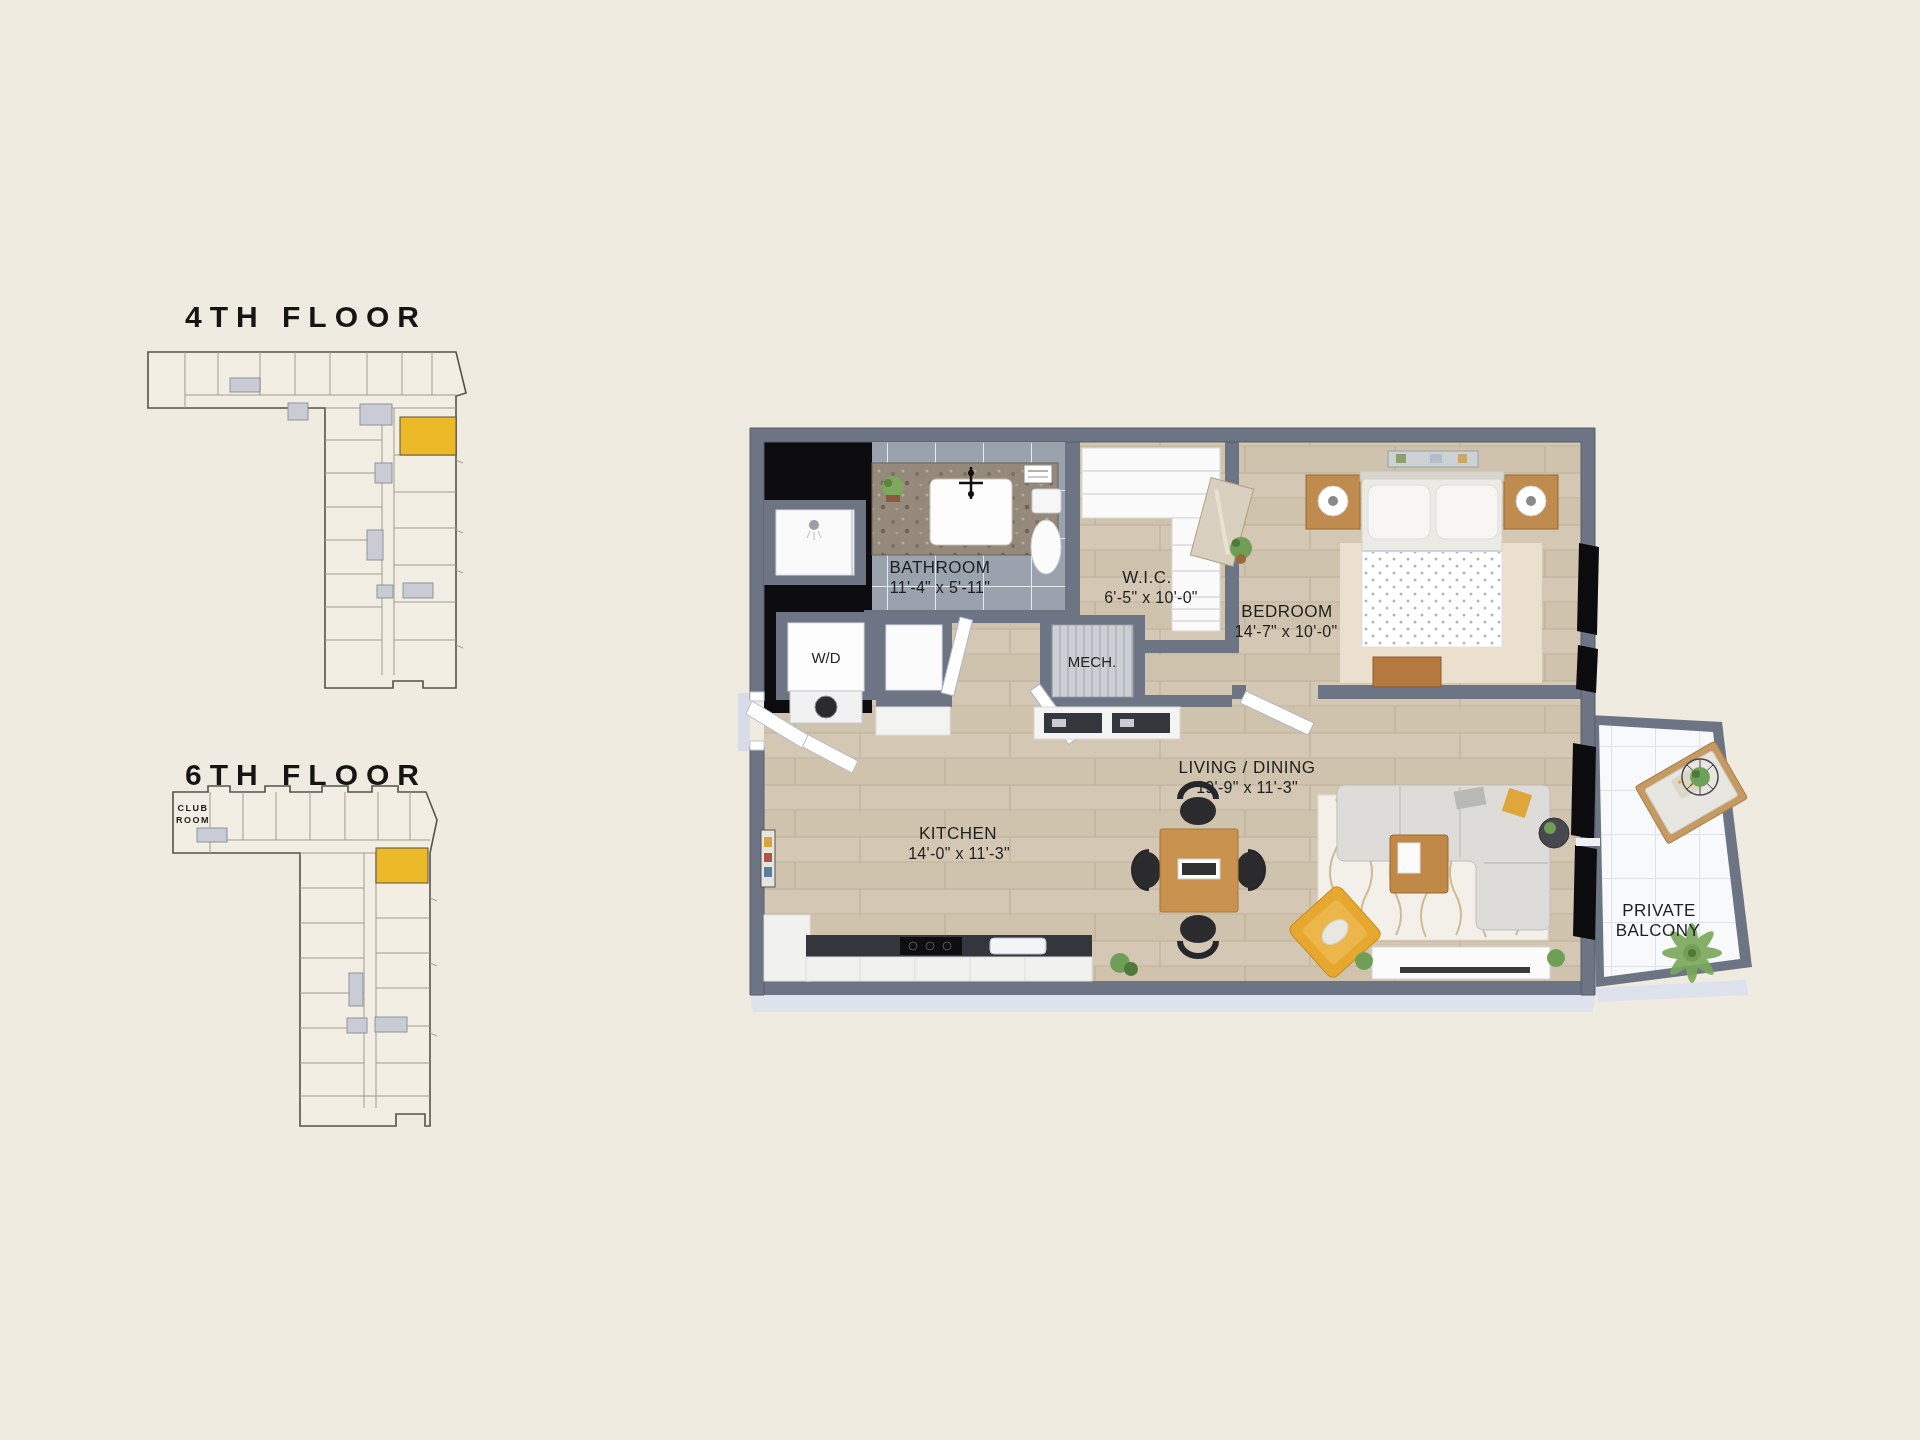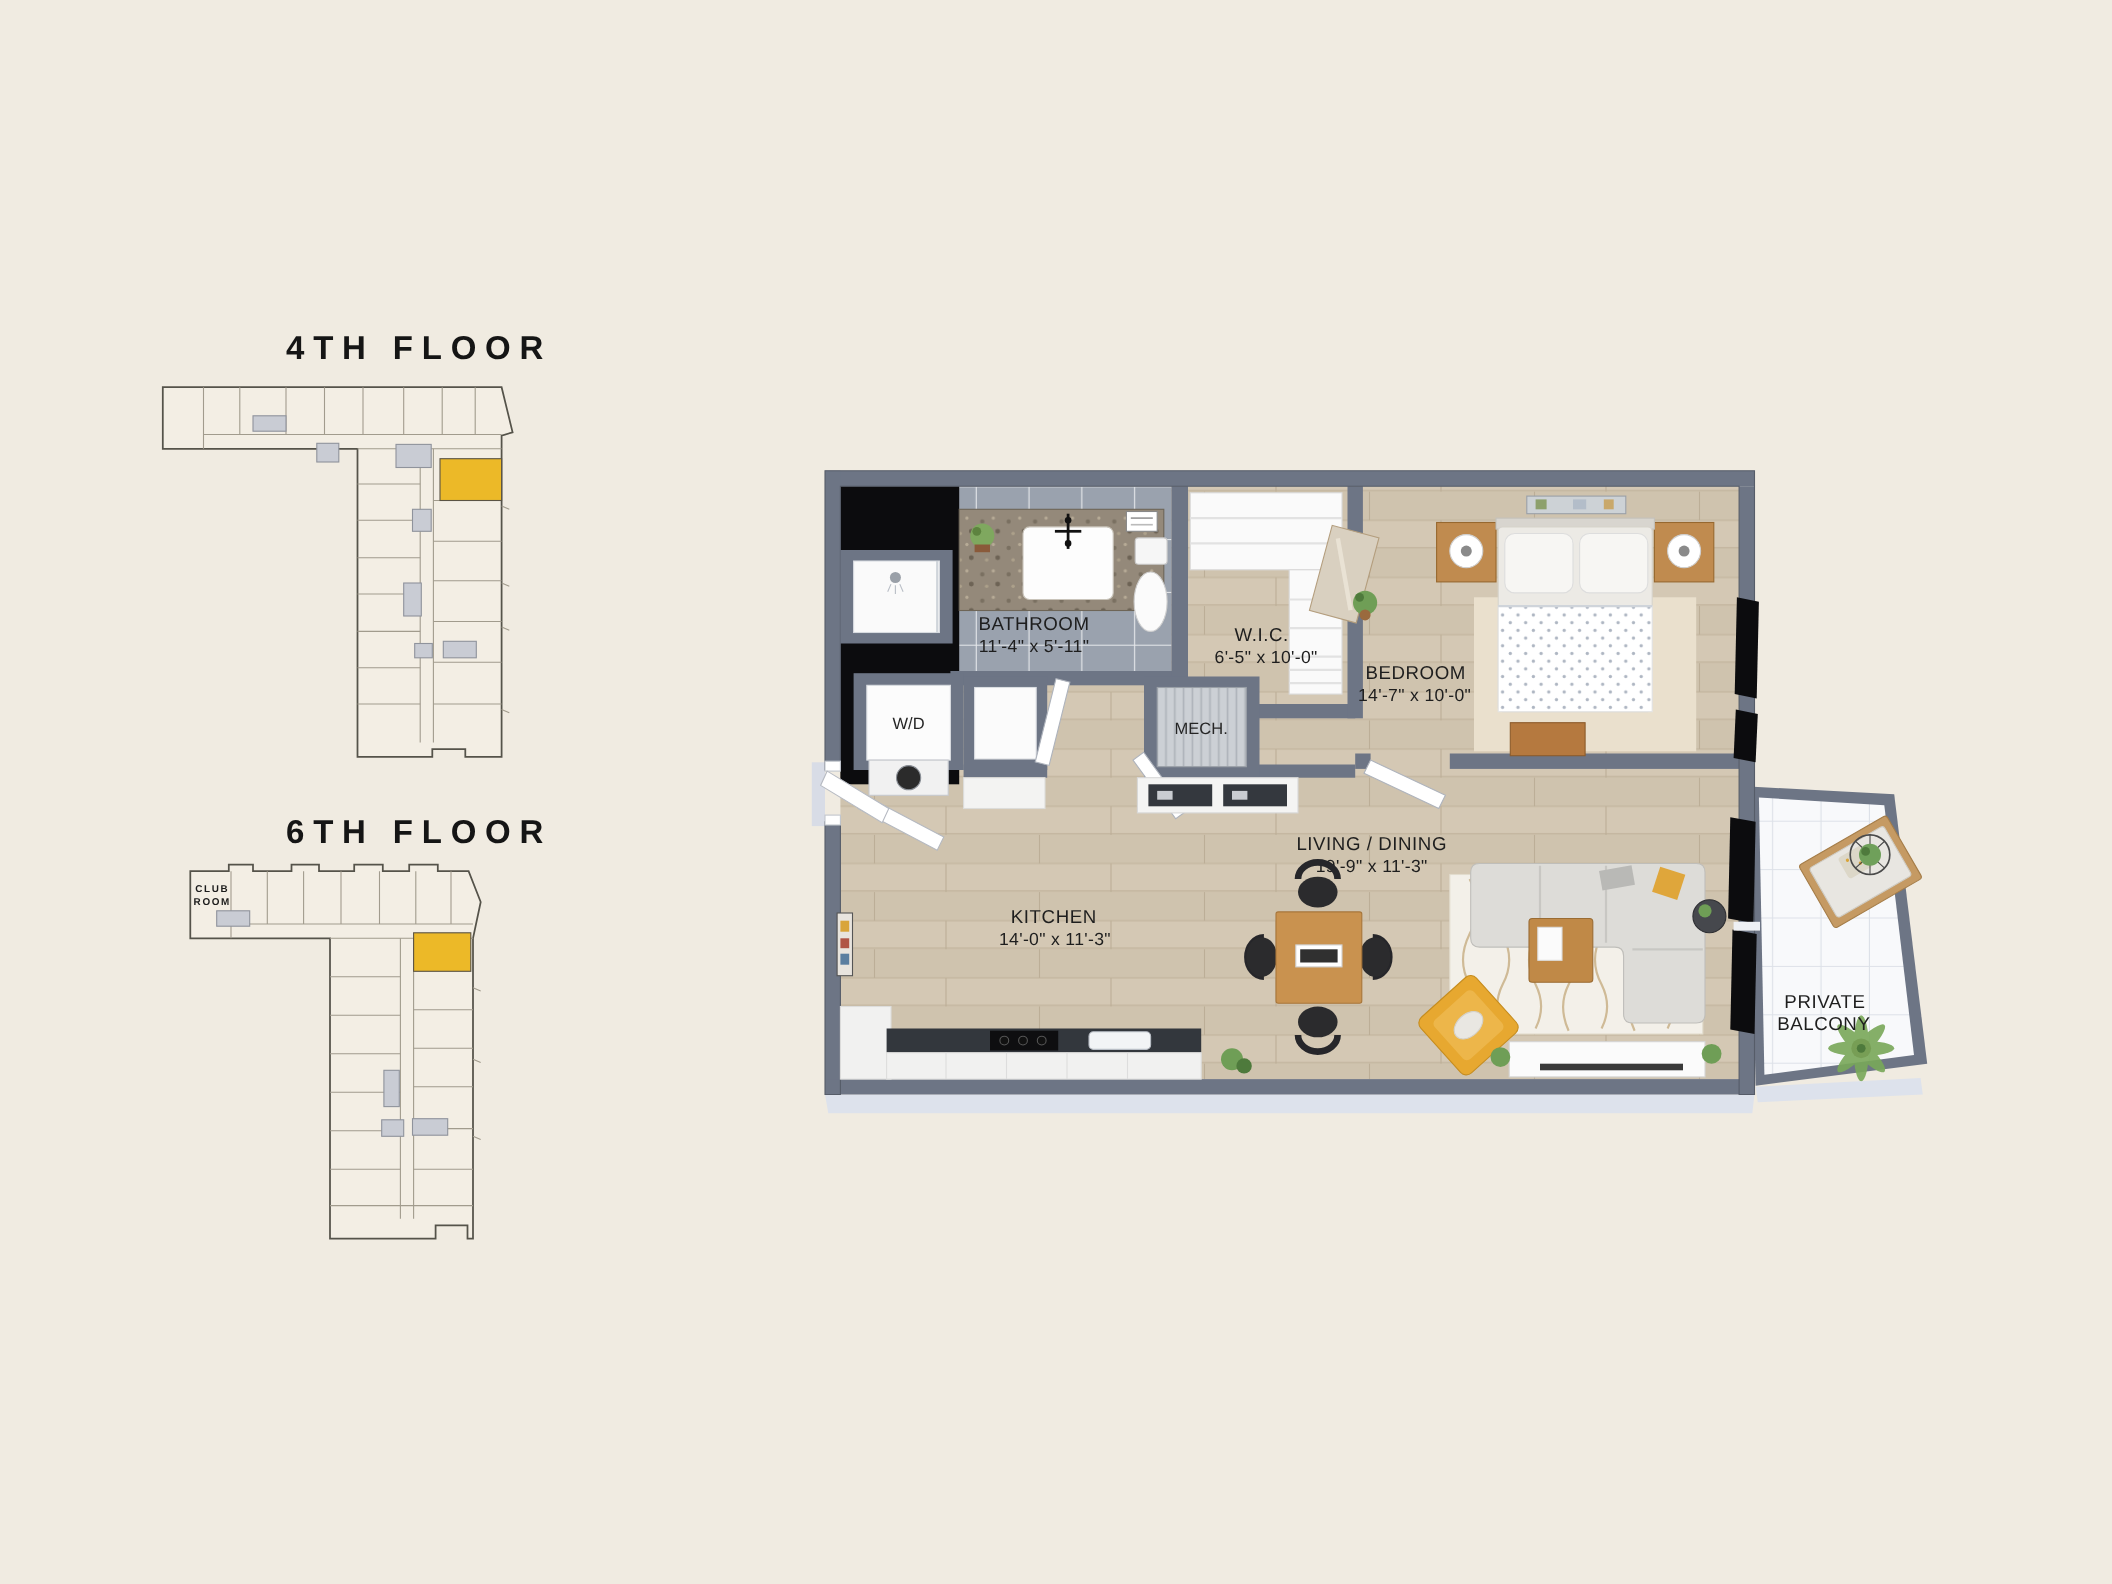--- a/index.html
+++ b/index.html
@@ -1,24 +1,24 @@
 <!DOCTYPE html>
 <html><head>
 <meta charset="utf-8">
 <style>
   html,body{margin:0;padding:0;}
   body{background:#f0ebe1;font-family:"Liberation Sans",sans-serif;}
   .stage{position:relative;width:1920px;height:1440px;background:#f0ebe1;overflow:hidden;}
   .floor-title{
-    position:absolute;width:392px;text-align:right;
+    position:absolute;width:392px;text-align:center;
     font-family:"Liberation Sans",sans-serif;font-weight:800;
     font-size:30px;letter-spacing:8px;color:#151515;white-space:nowrap;
   }
   #title-4th{left:110px;top:300px;}
-  #title-6th{left:110px;top:740px;}
+  #title-6th{left:110px;top:758px;}
   svg{position:absolute;display:block;}
   #locator-4th{left:110px;top:340px;}
   #locator-6th{left:110px;top:778px;}
   #main-plan{left:600px;top:395px;}
   text{font-family:"Liberation Sans",sans-serif;}
   .room-label{font-size:17px;fill:#1e1e1e;text-anchor:middle;letter-spacing:.5px;}
   .room-dims{font-size:16px;fill:#1e1e1e;text-anchor:middle;letter-spacing:.3px;}
   .closet-label{font-size:15px;fill:#252525;text-anchor:middle;}
   .club-label{font-size:9px;font-weight:700;fill:#1c1c1c;text-anchor:middle;letter-spacing:1.5px;}
   .loc-line{stroke:#a19b8d;stroke-width:1;fill:none;}

